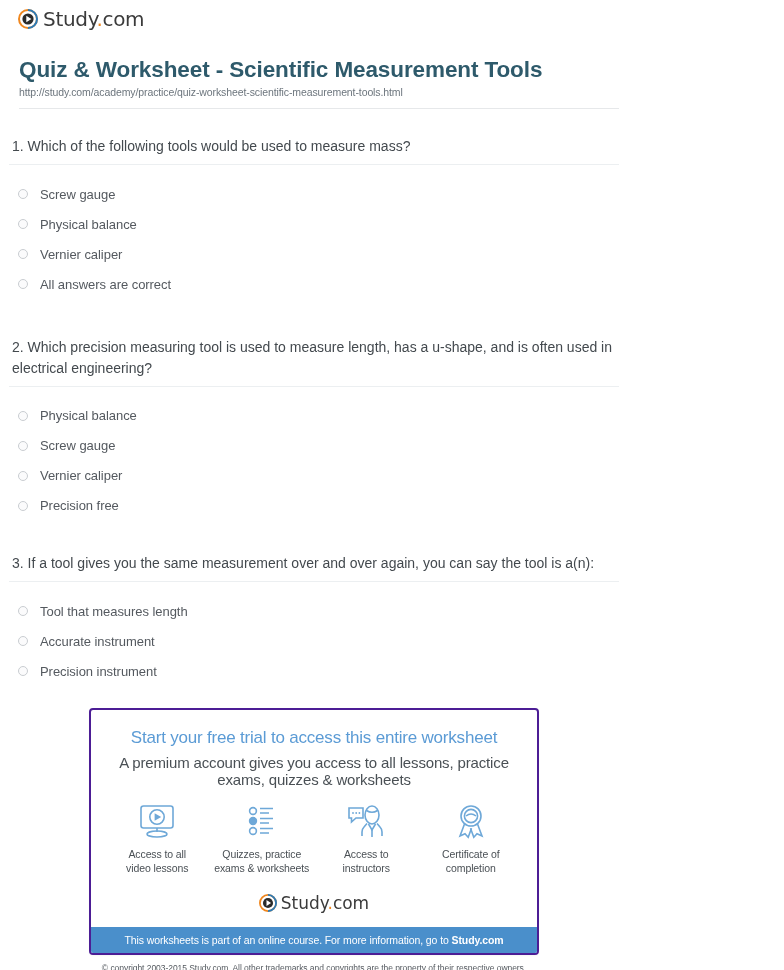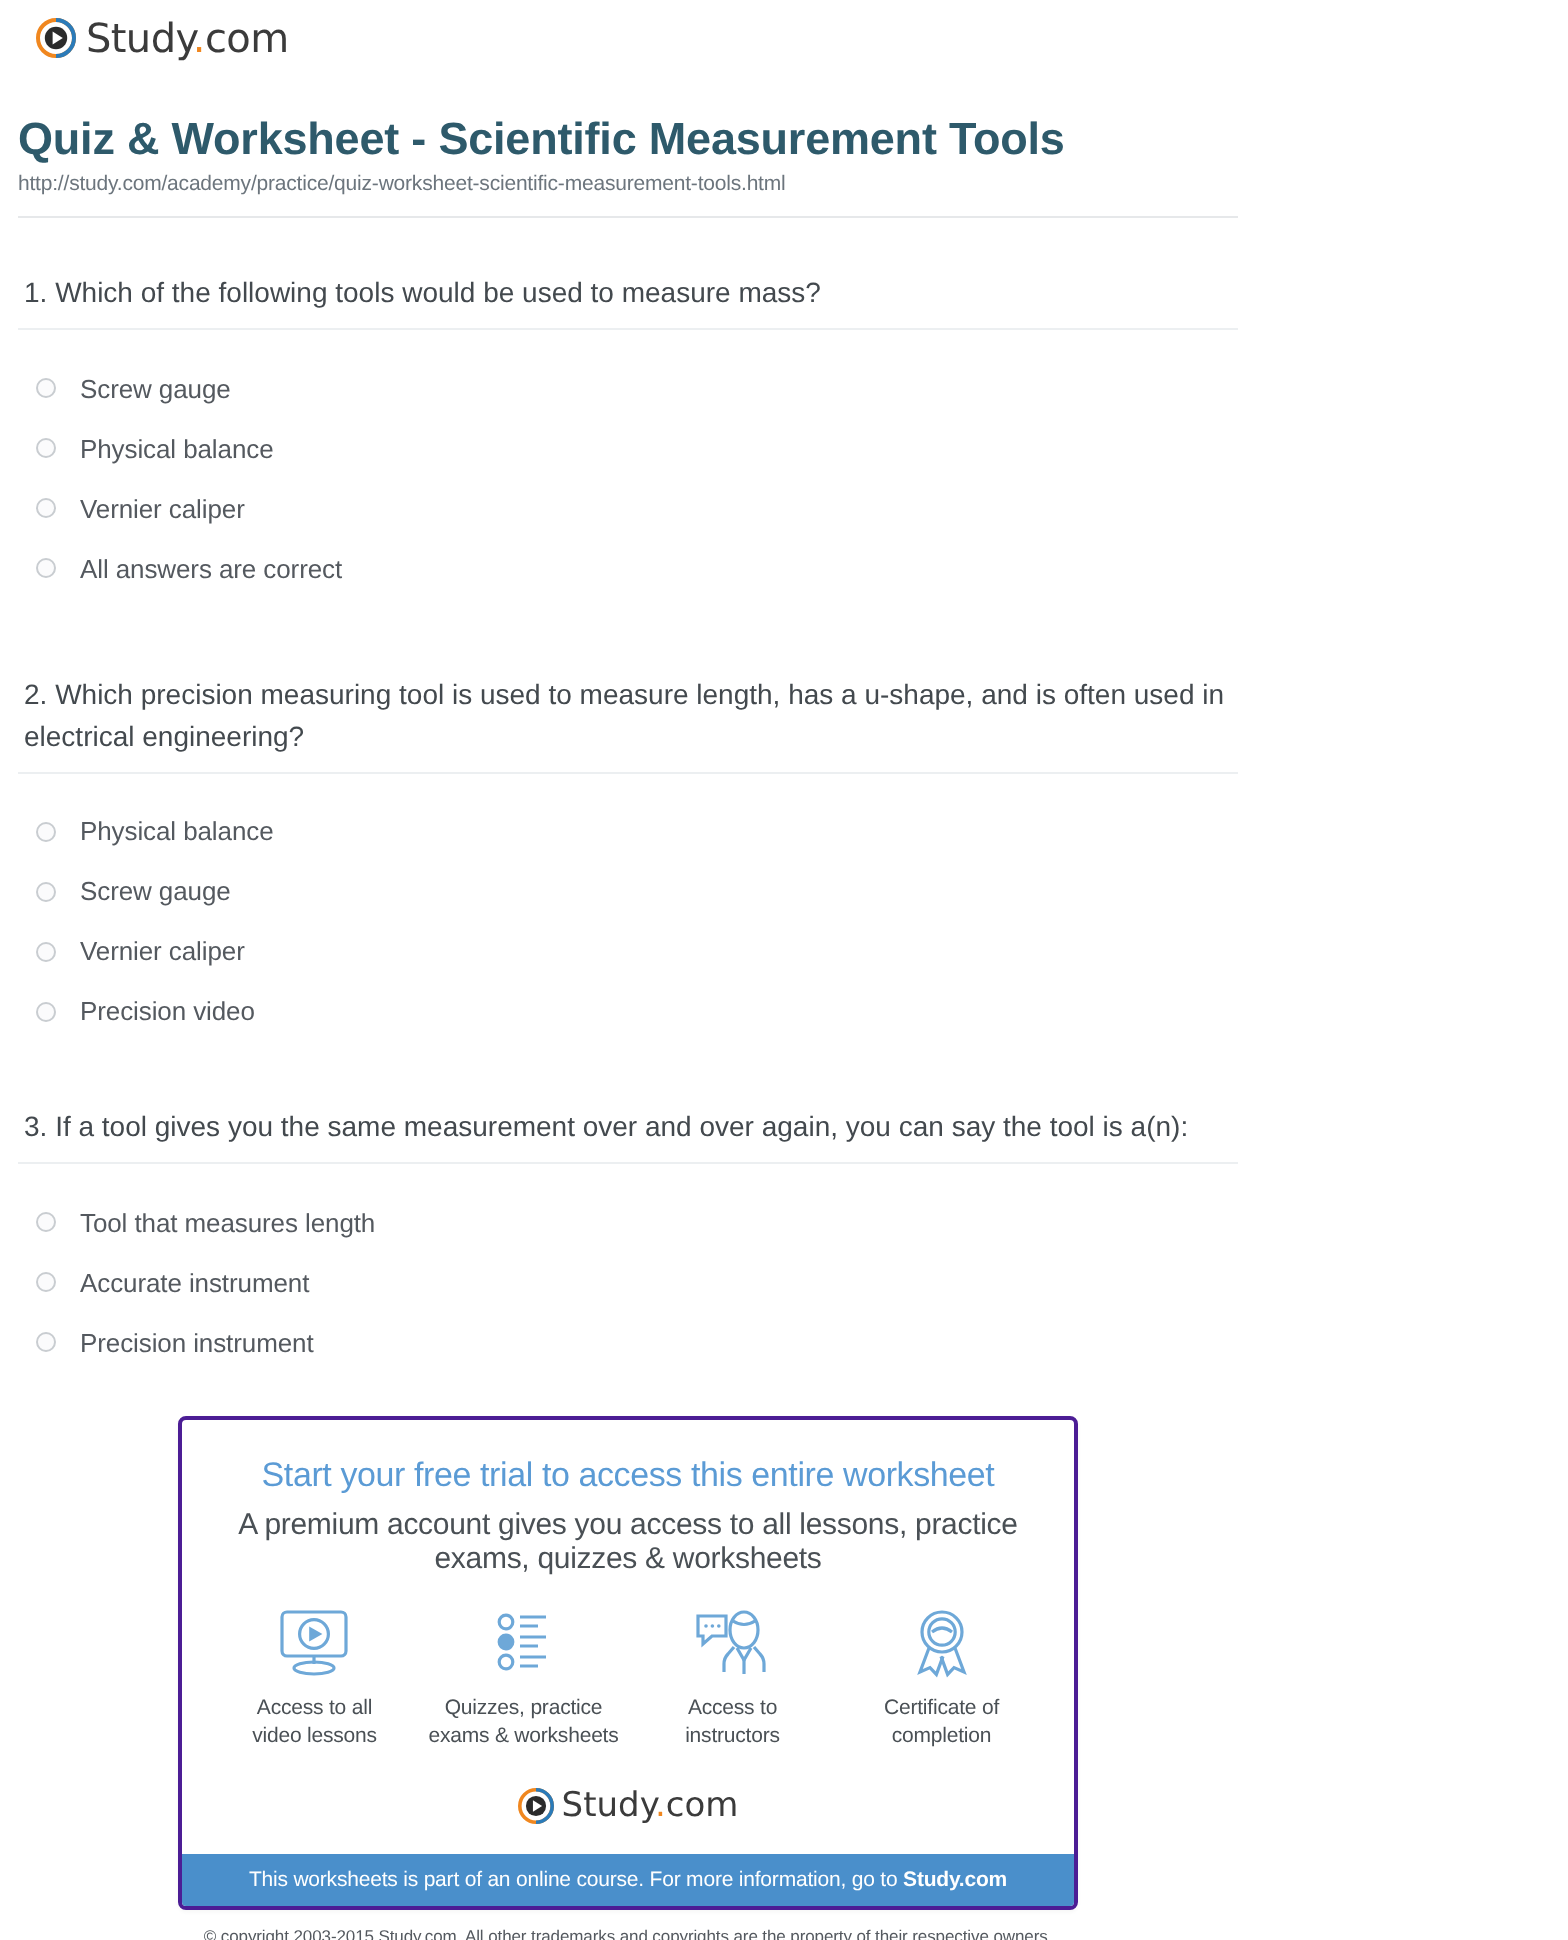--- a/index.html
+++ b/index.html
@@ -39,21 +39,21 @@
   }
   .logo-text {
     font-family: "DejaVu Sans", sans-serif;
     font-size: 20px;
     letter-spacing: -0.3px;
     color: #3b3b3b;
     font-weight: 400;
   }
   .logo-text .dot { color: #f0871f; }
 
-  .title-block { padding: 27px 0 0 0; }
+  .title-block { padding: 27px 0 0 0; margin-left: 10px; }
   h1.doc-title {
     margin: 0;
     font-size: 22.5px;
     font-weight: bold;
     color: #2e5a6b;
     letter-spacing: -0.1px;
     line-height: 1.2;
   }
   .doc-url {
     margin: 3px 0 0 0;
@@ -258,21 +258,21 @@
         <li class="option">
           <span class="radio"></span>
           <span class="option-label">Screw gauge</span>
         </li>
         <li class="option">
           <span class="radio"></span>
           <span class="option-label">Vernier caliper</span>
         </li>
         <li class="option">
           <span class="radio"></span>
-          <span class="option-label">Precision video</span>
+          <span class="option-label">Precision free</span>
         </li>
       </ul>
     </div>
 
     <div class="q-gap-2"></div>
 
     <div class="question-block">
       <p class="q-text">3. If a tool gives you the same measurement over and over again, you can say the tool is a(n):</p>
       <hr class="q-rule">
       <ul class="options">

